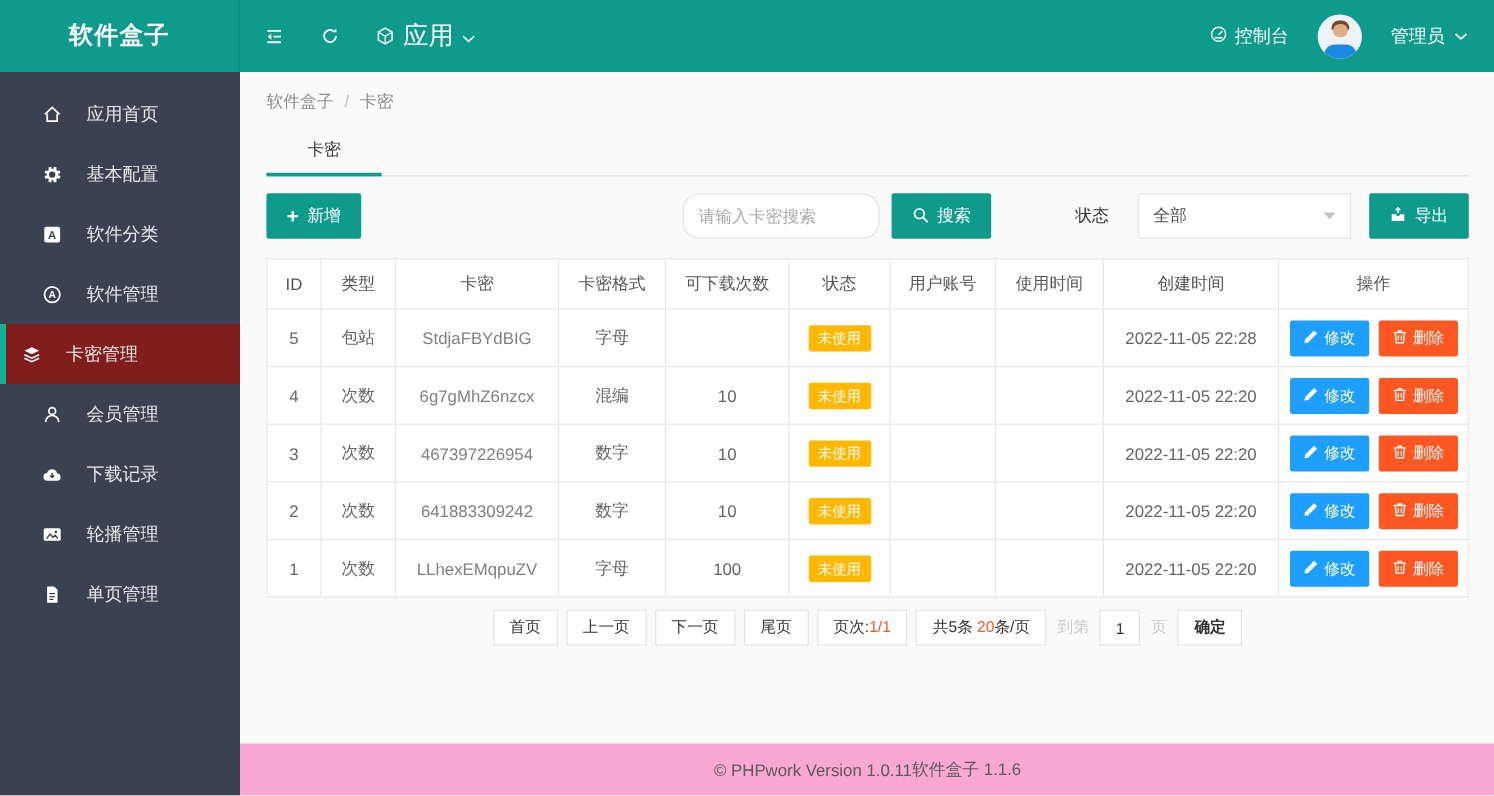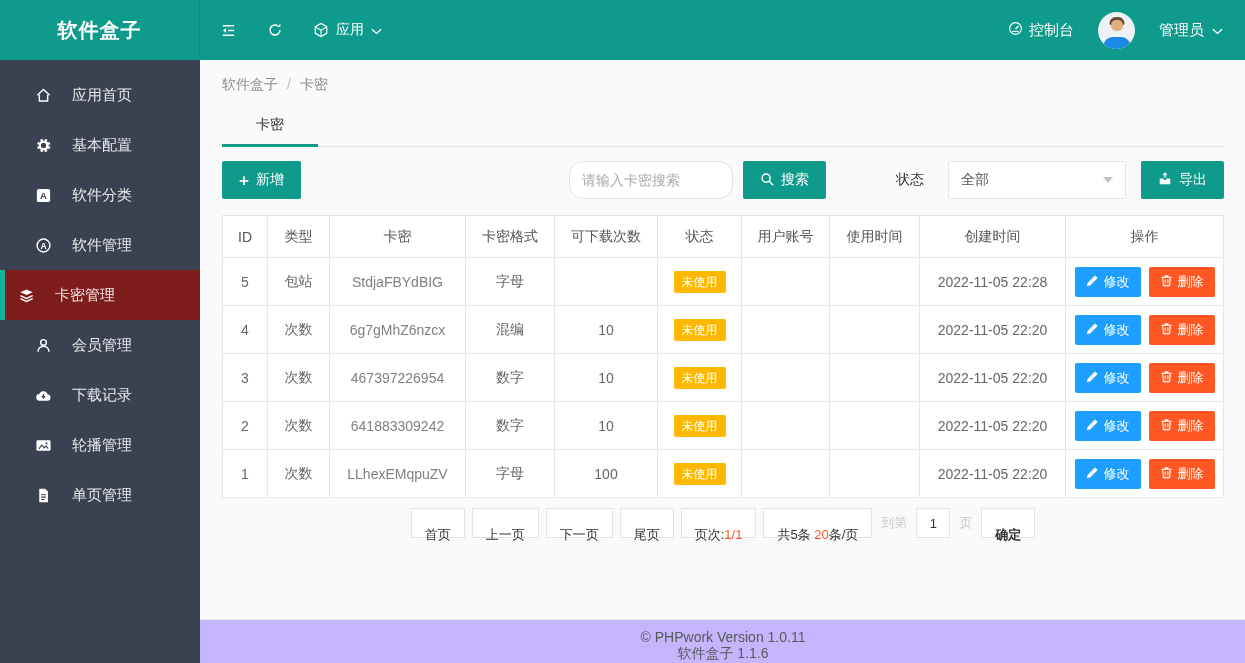--- a/index.html
+++ b/index.html
@@ -5,21 +5,21 @@
   * { margin:0; padding:0; box-sizing:border-box; }
   html,body { width:1245px; height:663px; overflow:hidden;
     font-family:"Liberation Sans","DejaVu Sans",sans-serif; background:#fafafa; }
 
   
   .topbar { height:60px; background:#0e9b8c; display:flex; align-items:center; color:#fff; }
   .logo { width:200px; height:60px; line-height:60px; text-align:center; font-size:20px;
     font-weight:bold; letter-spacing:1px; border-right:1px solid rgba(0,0,0,.08); cursor:pointer; }
   .topbar-left { display:flex; align-items:center; gap:30px; padding-left:20px; }
   .tb-icon { display:inline-flex; align-items:center; cursor:pointer; }
-  .app-menu { display:flex; align-items:center; gap:7px; font-size:14px; cursor:pointer; }
+  .app-menu { display:flex; align-items:center; gap:7px; font-size:21px; cursor:pointer; }
   .topbar-right { margin-left:auto; display:flex; align-items:center; gap:24px; padding-right:22px; }
   .console-link { display:flex; align-items:center; gap:6px; font-size:15px; cursor:pointer;justify-content:flex-end; }
   .user-menu { display:flex; gap:8px; font-size:15px; cursor:pointer; }
   .avatar { width:37px; height:37px; border-radius:50%; background:#edf2f6; position:relative;
     overflow:hidden; cursor:pointer; }
   .avatar .hair { position:absolute; top:5px; left:50%; transform:translateX(-50%);
     width:15px; height:8px; background:#6d4b32; border-radius:8px 8px 2px 2px; }
   .avatar .head { position:absolute; top:8px; left:50%; transform:translateX(-50%);
     width:12px; height:11px; background:#dfae83; border-radius:45%; }
   .avatar .shirt { position:absolute; bottom:-3px; left:50%; transform:translateX(-50%);
@@ -73,31 +73,31 @@
   .act-btn { border:none; border-radius:2px; color:#fff; font-size:13px; height:30px;
     display:inline-flex; align-items:center; gap:5px; padding:0 11px; cursor:pointer;
     font-family:inherit; }
   .act-btn.edit { background:#1e9fff; margin-right:8px; }
   .act-btn.del { background:#ff5722; }
 
   
   .pager { margin-top:10px; display:flex; justify-content:center; align-items:center; gap:7px;
     font-size:13px; color:#333; }
   .pg-box { border:1px solid #e2e2e2; background:#fff; height:30px; line-height:28px;
-    padding:12px 13px; cursor:pointer; }
+    padding:0 13px; cursor:pointer; }
   .pg-box.static { cursor:default; }
   .pg-muted { color:#c9c9c9; padding:0 2px; }
   .pg-input { width:34px; height:30px; border:1px solid #e2e2e2; background:#fff; text-align:center;
     font-size:13px; color:#333; outline:none; font-family:inherit; }
   .pg-box.confirm { font-weight:bold; }
   .red { color:#ff5722; }
 
   
-  .footer { height:44px; background:#c4b5fd; border-top:1px solid #e7e7e7; display:flex;
-    align-items:center; justify-content:flex-end; padding:0 22px; font-size:14px; color:#595959;flex-direction:column; }
+  .footer { height:44px; background:#f9a8d4; border-top:1px solid #e7e7e7; display:flex;
+    align-items:center; justify-content:center; padding:0 22px; font-size:14px; color:#595959; }
 </style>
 </head>
 <body>
 
 <header class="topbar">
   <div class="logo">软件盒子</div>
   <div class="topbar-left">
     <span class="tb-icon">
       <svg viewBox="0 0 18 18" width="17" height="17">
           <path d="M3 4h12M8.5 9H15M3 14h12" stroke="#fff" stroke-width="1.6" fill="none"></path>

